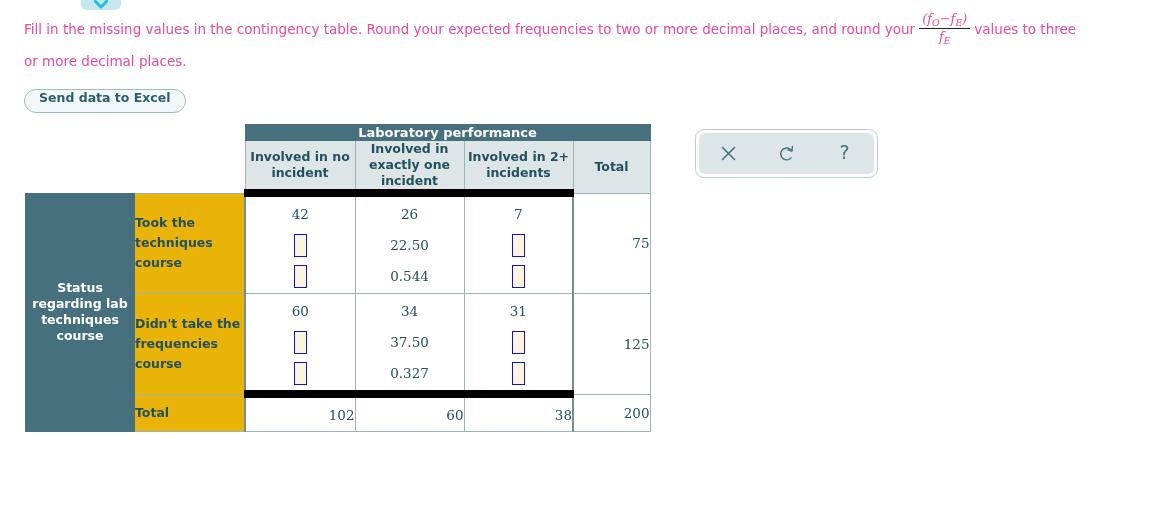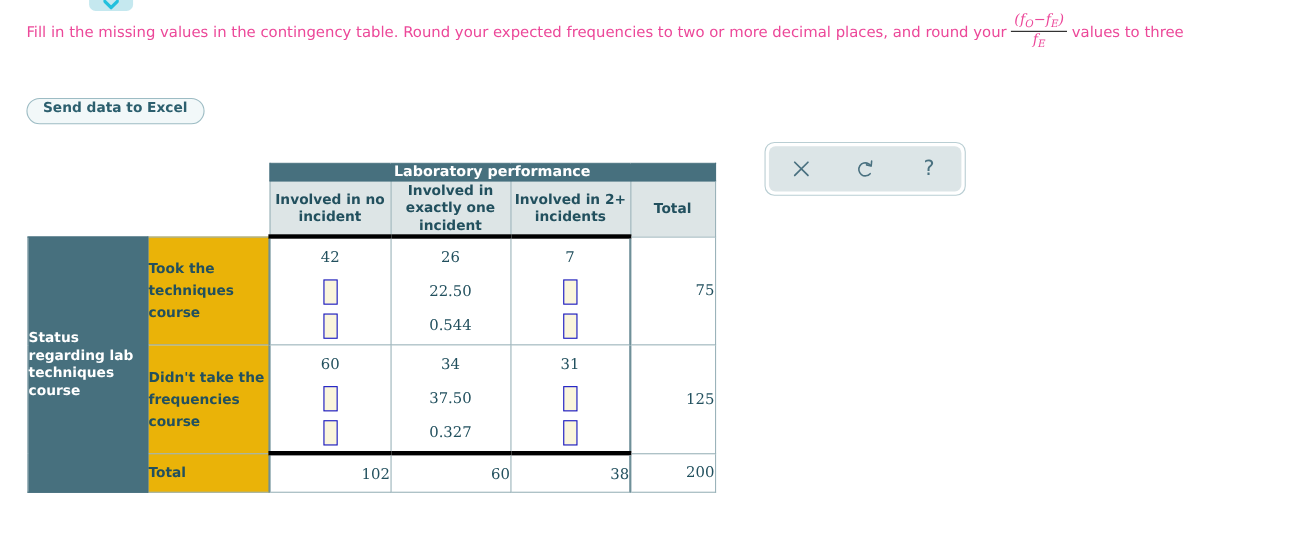--- a/index.html
+++ b/index.html
@@ -126,21 +126,20 @@
 
   
   #table-wrap {
     position: absolute;
     left: 25px;
     top: 124px;
   }
   table.ct {
     border-collapse: collapse;
     font-family: "DejaVu Sans", "Liberation Sans", sans-serif;
-    margin-top: 24px;
   }
   table.ct td, table.ct th {
     padding: 0;
     margin: 0;
   }
   .cell-pad { padding: 5px 8px; }
 
   .hdr-dark {
     background: #47707e;
     color: #ffffff;
@@ -167,21 +166,21 @@
     line-height: 20px;
     border: 1px solid #9bb3ba;
     vertical-align: middle;
     padding: 4px 9px;
   }
   .sidehdr {
     background: #47707e;
     color: #ffffff;
     font-size: 12.5px;
     font-weight: bold;
-    text-align: left;
+    text-align: center;
     line-height: 16px;
     vertical-align: middle;
     border: 1px solid #47707e;
     width: 108px;
   }
   .datacell {
     background: #ffffff;
     border: 1px solid #9bb3ba;
     text-align: center;
     vertical-align: middle;
@@ -221,41 +220,42 @@
     vertical-align: middle;
     color: #22505e;
     font-family: "DejaVu Serif", "Liberation Serif", serif;
     font-size: 13.5px;
   }
   .totrow td {
     height: 33px;
   }
   .thickleft { border-left: 2px solid #6f9099; }
   .thickright { border-right: 2px solid #6f9099; }
-  .thicktop { border-top: 4px solid #000000; }
+  .thicktop { border-top: 8px solid #000000; }
 
   .w-c1 { width: 109px; }
   .w-c2 { width: 108px; }
   .w-c3 { width: 108px; }
   .w-c4 { width: 76px; }
   .w-rl { width: 91px; }
 </style>
 </head>
 <body>
 
 <div id="chevron-pill">
   <span>
     <svg width="14" height="9" viewBox="0 0 14 9" aria-hidden="true">
       <path d="M1 1 L7 7 L13 1" fill="none" stroke="#22c0dd" stroke-width="3" stroke-linecap="round" stroke-linejoin="round"></path>
     </svg>
   </span>
 </div>
 
 <div id="prompt">
   <span class="seg">Fill in the missing values in the contingency table. Round your expected frequencies to two or more decimal places, and round your</span><span class="frac"><span class="num"><span>(</span><span>f</span><span class="sub">O</span><span>−</span><span>f</span><span class="sub">E</span><span>)</span></span><span class="bar"></span><span class="den"><span>f</span><span class="sub">E</span></span></span><span class="seg">values to three</span><br>
+  <span class="seg">or more decimal places.</span>
 </div>
 
 <div id="excel-btn">
   <span>Send data to Excel</span>
 </div>
 
 <div id="tool-widget">
   <div class="inner">
     <div class="tbtn">
       <svg width="17" height="17" viewBox="0 0 17 17" aria-hidden="true">

